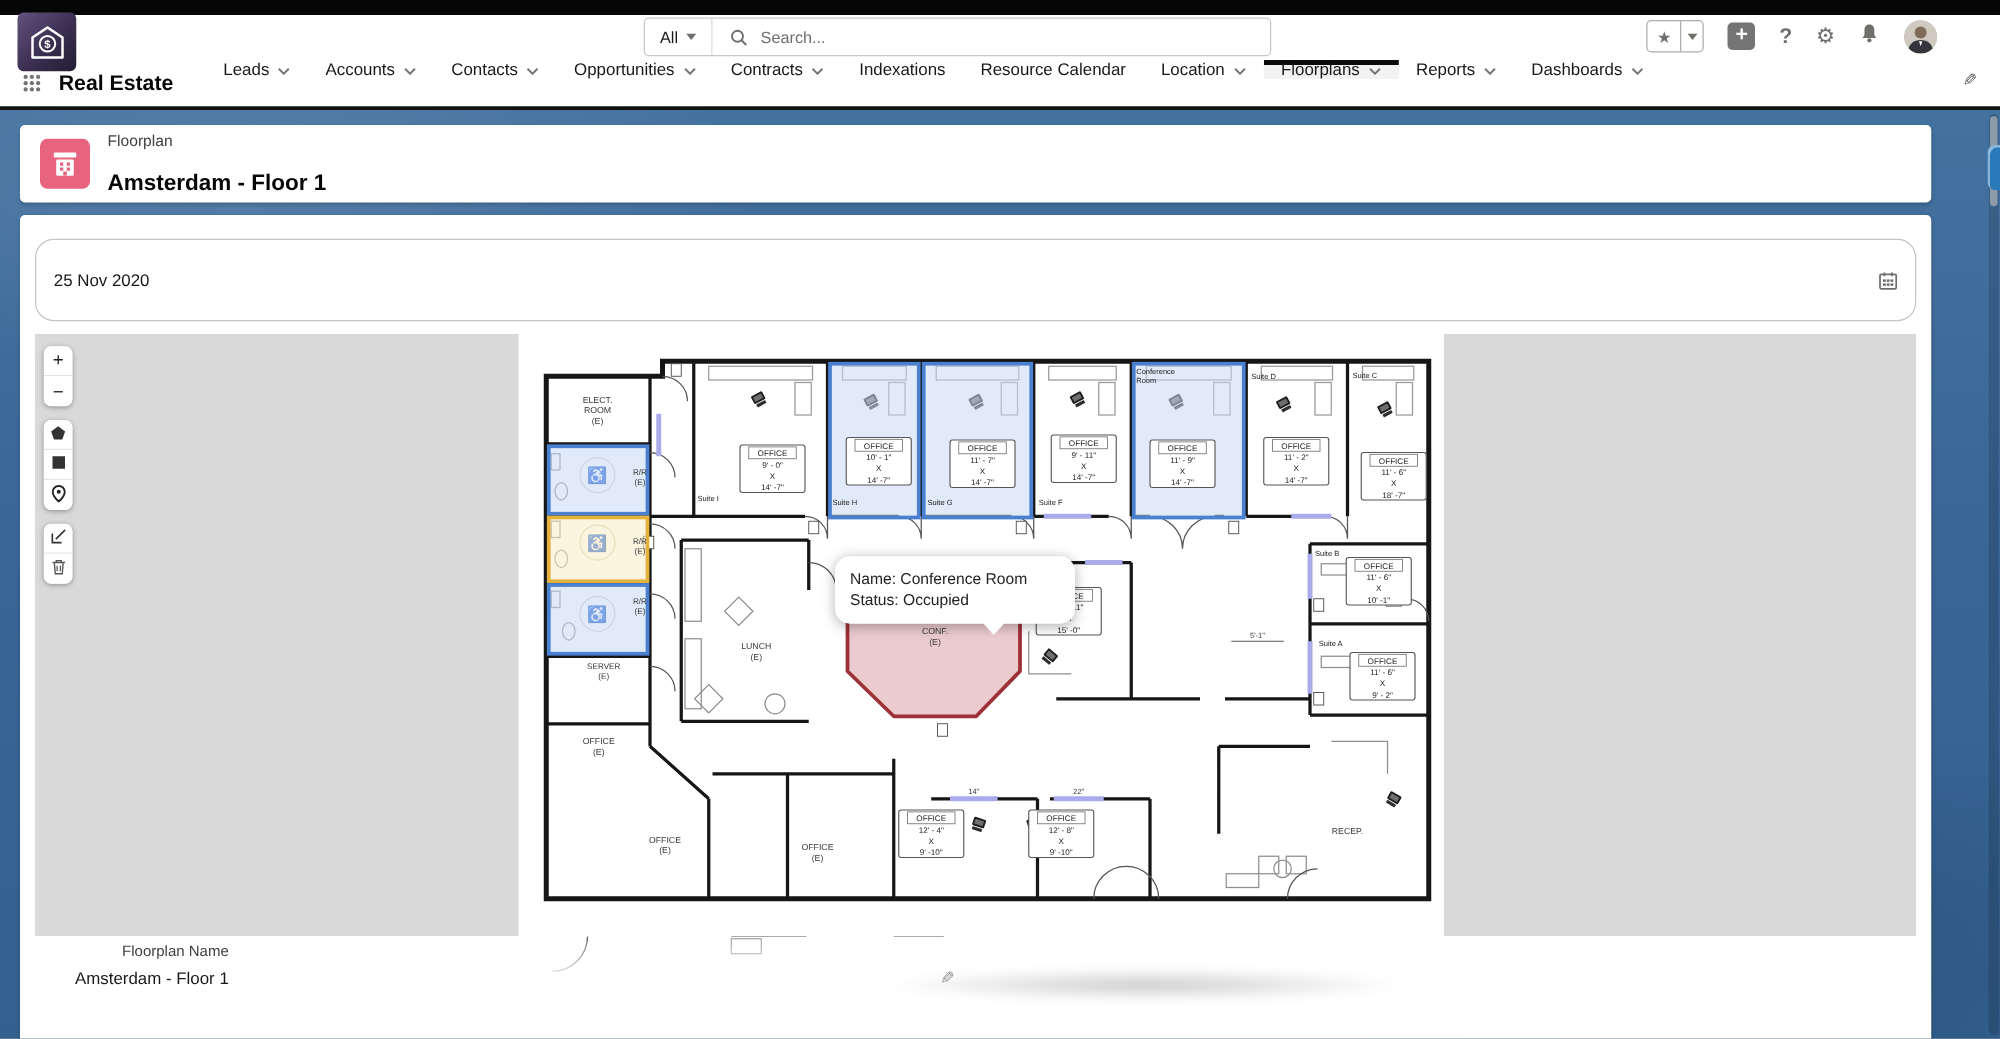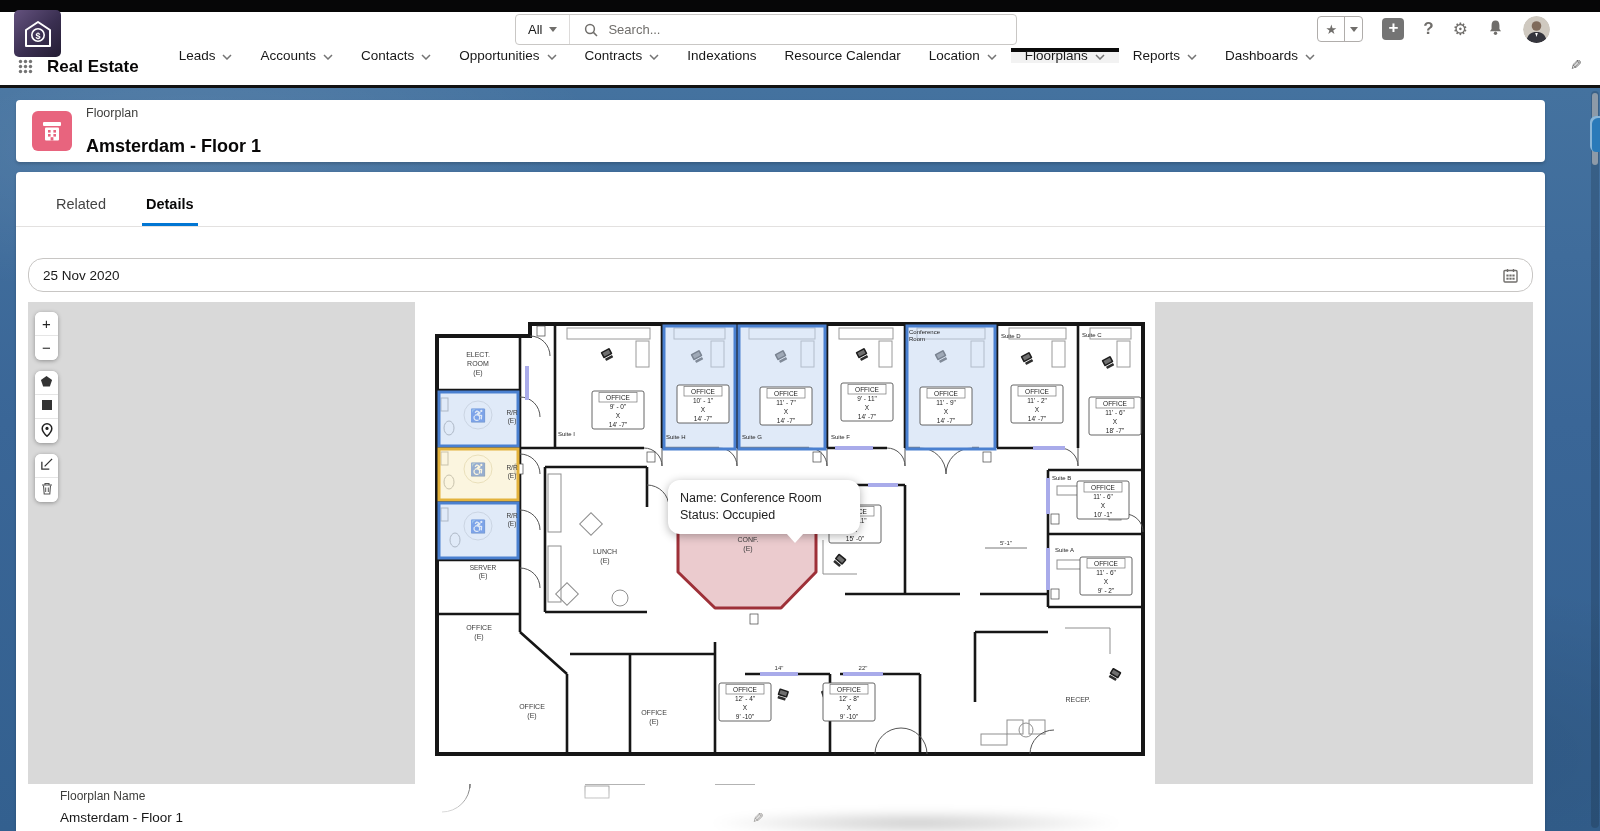--- a/index.html
+++ b/index.html
@@ -70,21 +70,21 @@
     border:none;cursor:pointer;}
 
   
   .main-card{position:absolute;left:16px;top:84px;width:1529px;bottom:0;background:#fff;
     border-radius:4px 4px 0 0;box-shadow:0 1px 3px rgba(0,0,0,0.2);overflow:hidden;}
   .tabs-row{height:54px;border-bottom:1px solid #e3e1e0;display:flex;align-items:flex-end;padding-left:20px;}
   .tab{margin:0 16px;padding:0 4px 14px;font-size:14.5px;color:#444;cursor:pointer;}
   .tab.active{font-weight:700;color:#080707;box-shadow:inset 0 -3px 0 #0176d3;}
   .date-row{padding:19px 12px 0;}
   .date-input{height:32px;border:1px solid #c8c6c4;border-radius:15px;display:flex;align-items:center;
-    padding:0 14px;font-size:13.5px;color:#181818;background:#fff;cursor:text;margin-top:12px;}
+    padding:16px 14px;font-size:13.5px;color:#181818;background:#fff;cursor:text;}
   .date-cal{margin-left:auto;display:flex;cursor:pointer;}
 
   
   .canvas{position:relative;margin:10px 12px 0;height:482px;background:#fff;overflow:hidden;}
   .gray-left{position:absolute;left:0;top:0;width:387px;height:100%;background:#d9d9d9;}
   .gray-right{position:absolute;left:1127px;right:0;top:0;height:100%;background:#d9d9d9;}
   .paper{position:absolute;left:387px;top:0;width:740px;height:482px;background:#fff;}
   svg text{font-family:"Liberation Sans",sans-serif;}
 
   
@@ -102,21 +102,21 @@
     line-height:17px;}
   .map-tooltip:after{content:"";position:absolute;left:118px;bottom:-9px;
     border-left:9px solid transparent;border-right:9px solid transparent;border-top:10px solid #fff;}
 
   
   .below-row{position:relative;height:80px;}
   .paper-tail{position:absolute;left:399px;top:0;width:740px;height:46px;background:#fff;overflow:hidden;}
   .tail-fade{position:absolute;inset:0;background:linear-gradient(180deg,rgba(255,255,255,0) 0%,#fff 80%);}
   .shadow-blob{position:absolute;left:690px;top:26px;width:420px;height:26px;border-radius:50%;
     background:radial-gradient(ellipse at center,rgba(0,0,0,0.20),rgba(0,0,0,0) 70%);filter:blur(4px);}
-  .field{position:absolute;left:44px;top:5px;z-index:3;}
+  .field{position:absolute;left:44px;top:5px;z-index:3;text-align:right;}
   .field-label{font-size:12px;color:#3e3e3c;}
   .field-value{font-size:13.5px;color:#181818;margin-top:7px;}
   .field-edit{position:absolute;left:736px;top:26px;color:#969492;font-size:14px;z-index:3;
     font-family:"DejaVu Sans",sans-serif;transform:scaleX(-1);}
 
   
   .scrollbar{position:absolute;right:1px;top:91px;bottom:3px;width:8px;background:rgba(0,0,0,0.14);
     border-radius:4px;z-index:40;}
   .scroll-thumb{position:absolute;left:1px;top:2px;width:6px;height:72px;background:#8d9aa8;border-radius:3px;}
   .edge-button{position:absolute;right:0;top:116px;width:10px;height:36px;background:#2a7ab9;
@@ -283,24 +283,20 @@
             </g>
         </svg>
       </div>
       <div class="record-meta">
         <span class="record-entity">Floorplan</span>
         <span class="record-title">Amsterdam - Floor 1</span>
       </div>
     </section>
 
     <section class="main-card">
-      <div class="tabs-row">
-        <span class="tab">Related</span>
-        <span class="tab active">Details</span>
-      </div>
 
       <div class="date-row">
         <div class="date-input">
           <span>25 Nov 2020</span>
           <span class="date-cal">
             <svg width="15" height="15" viewBox="0 0 15 15">
                 <rect x="1" y="2.5" width="13" height="11.5" rx="1" fill="none" stroke="#706e6b" stroke-width="1.4"></rect>
                 <line x1="4.5" y1="1" x2="4.5" y2="4" stroke="#706e6b" stroke-width="1.4"></line>
                 <line x1="10.5" y1="1" x2="10.5" y2="4" stroke="#706e6b" stroke-width="1.4"></line>
                 <g fill="#706e6b">

